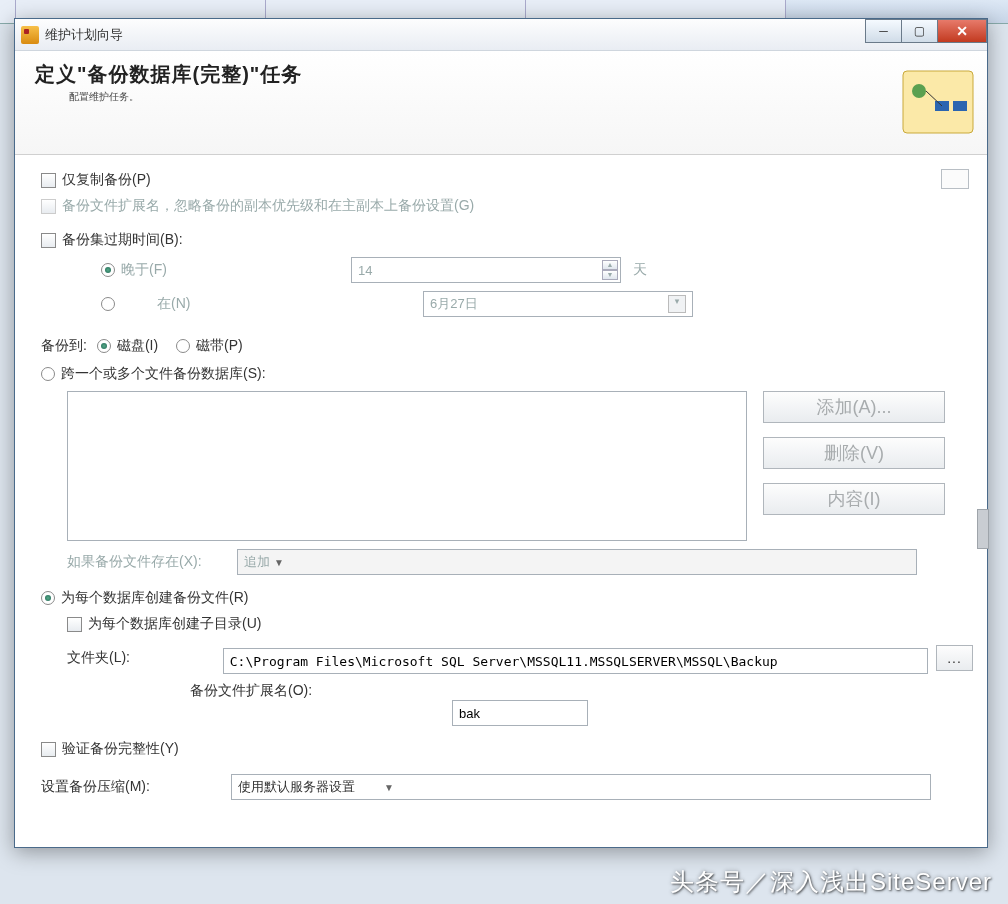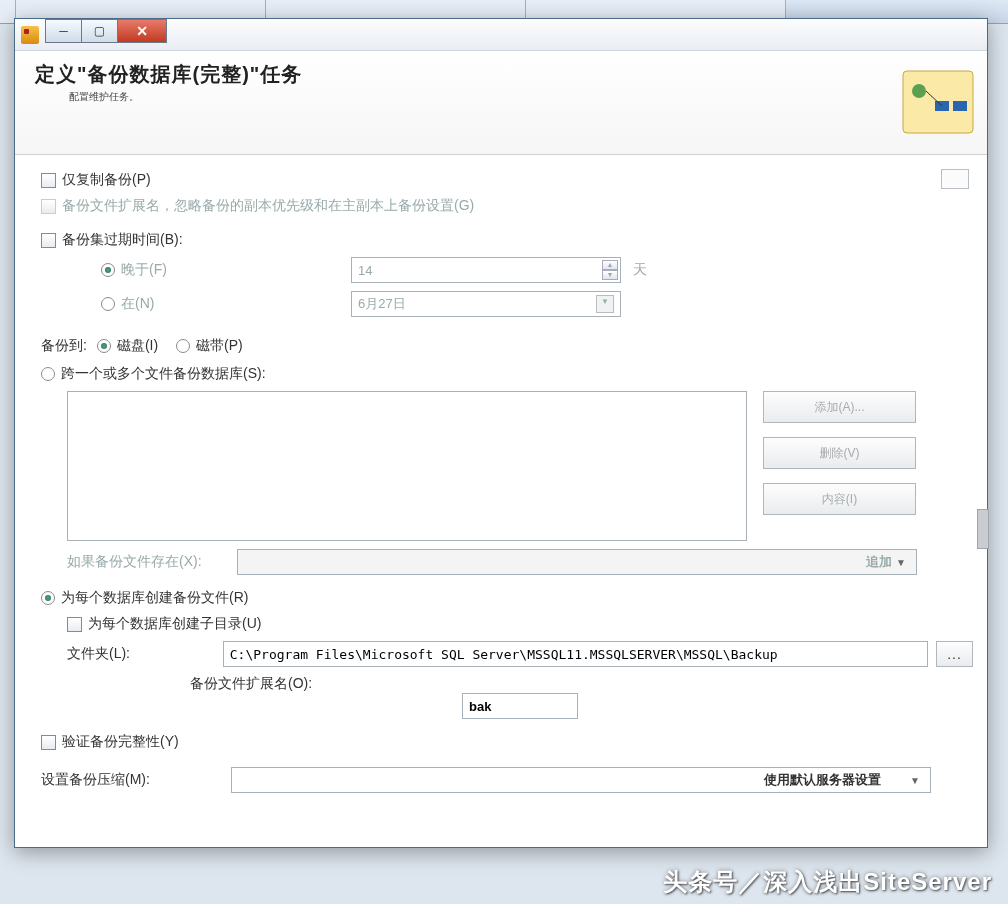--- a/index.html
+++ b/index.html
@@ -31,50 +31,51 @@
 .rdo.sel::after { content:""; position:absolute; left:3px; top:3px; width:6px; height:6px; border-radius:50%; background: radial-gradient(#5a8, #265); }
 .disabled { color:#9aa; }
 .row { margin: 8px 0; display:flex; align-items:center; }
 
 .spin, .datebox, .txtbox, .combo { border:1px solid #a8b0b8; background:#fff; height:26px; font-size:13px; padding:2px 6px; }
 .spin { width:270px; display:flex; align-items:center; justify-content:space-between; }
 .spin-btns { display:flex; flex-direction:column; margin-right:-4px;}
 .spin-btns span { width:16px; height:10px; border:1px solid #aab; background:linear-gradient(#fff,#e0e6ee); font-size:7px; text-align:center; line-height:8px;}
 .datebox { width:270px; display:flex; align-items:center; justify-content:space-between; }
 
-.side-btn { width:153px; height:32px; border:1px solid #b0b6bc; background:linear-gradient(#fdfdfd,#e9ecef); font-size:12px; color:#444; margin-bottom:14px; display:flex; align-items:center; justify-content:center; }
+.side-btn { width:182px; height:32px; border:1px solid #b0b6bc; background:linear-gradient(#fdfdfd,#e9ecef); font-size:18px; color:#444; margin-bottom:14px; display:flex; align-items:center; justify-content:center; }
 .side-btn.dis { color:#a8acae; }
 .listbox { width:680px; height:150px; border:1px solid #a8b0b8; background:#fff; }
 
-.combo { width:680px; display:flex; align-items:center; justify-content:flex-end;font-weight:bold; }
+.combo { width:680px; display:flex; align-items:center; justify-content:flex-start; }
 .combo .arr { width:18px; height:18px; display:flex; align-items:center; justify-content:center; color:#666; font-size:10px; }
 
-.folder-input { width:724px; }
+.folder-input { width:724px;margin-top:7px; }
 .browse-btn { width:38px; height:26px; border:1px solid #b0b6bc; background:linear-gradient(#fdfdfd,#e9ecef); margin-left:8px; display:flex; align-items:center; justify-content:center; letter-spacing:1px;}
-.ext-input { width:116px;font-weight:bold; }
+.ext-input { width:136px; }
 
 .scroll-indicator { position:absolute; right:-2px; top:490px; width:12px; height:40px; background:#c9cdd2; border:1px solid #9ea4aa;}
 
-.watermark { position:absolute; bottom:6px; right:16px; font-size:24px; color:#fff; font-weight:700; text-shadow:0 0 4px rgba(0,0,0,.4), 1px 1px 2px rgba(0,0,0,.6); letter-spacing:1px; }
+.watermark { position:absolute; bottom:6px; right:16px; font-size:24px; color:#fff; font-weight:400; text-shadow:0 0 4px rgba(0,0,0,.4), 1px 1px 2px rgba(0,0,0,.6); letter-spacing:1px; }
 
 .small-box { position:absolute; right:18px; top:150px; width:28px; height:20px; border:1px solid #b8bec4; background:#fbfbfb; }
 </style>
 </head>
 <body>
 
 <div class="browser-tabs">
   <div class="browser-tab small"></div>
   <div class="browser-tab" style="width:250px;"></div>
   <div class="browser-tab" style="width:260px;"></div>
   <div class="browser-tab" style="width:260px;"></div>
 </div>
 
 <div class="window">
   <div class="titlebar">
     <span class="titlebar-icon"></span>
+    <span class="titlebar-text">维护计划向导</span>
     <div class="win-controls">
       <div class="win-btn">─</div>
       <div class="win-btn">▢</div>
       <div class="win-btn win-close">✕</div>
     </div>
   </div>
 
   <div class="header-banner">
     <div class="header-title">定义"备份数据库(完整)"任务</div>
     <div class="header-sub">配置维护任务。</div>
@@ -109,21 +110,21 @@
       <span style="width:230px;">晚于(F)</span>
       <div class="spin">
         <span>14</span>
         <div class="spin-btns">
             <span>▲</span>
             <span>▼</span>
           </div>
       </div>
       <span style="margin-left:12px;">天</span>
     </div>
-    <div class="row disabled" style="padding-left:60px;">
+    <div class="row disabled" style="padding-left:60px;gap:36px;">
       <span class="rdo"></span>
       <span style="width:230px;">在(N)</span>
       <div class="datebox">
         <span>6月27日</span>
         <span style="width:18px;height:18px;border:1px solid #bbb;background:#f0f2f4;font-size:9px;text-align:center;">▾</span>
       </div>
     </div>
 
     <div class="row" style="margin-top:20px;">
       <span style="margin-right:10px;">备份到:</span>

